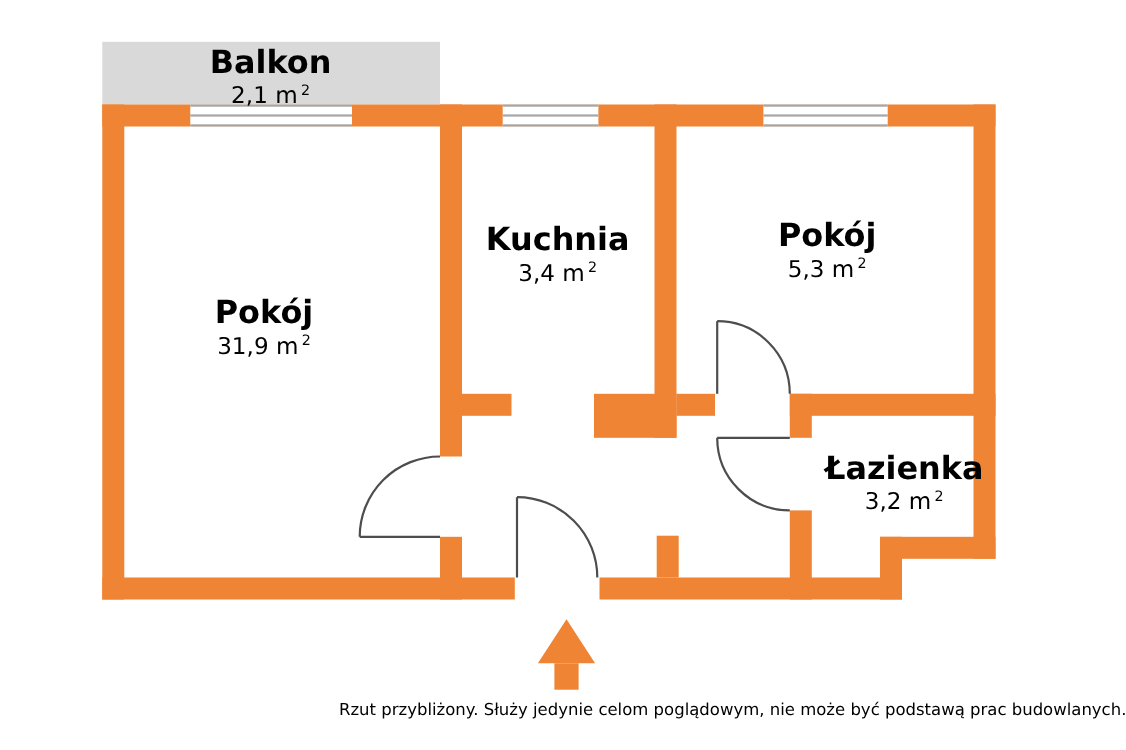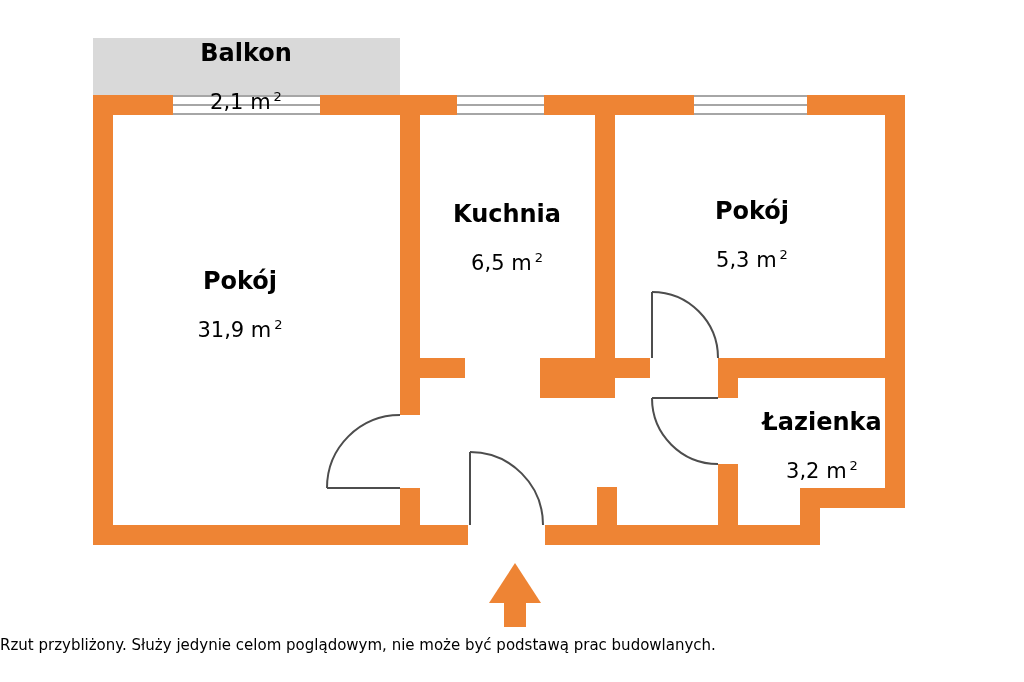--- a/index.html
+++ b/index.html
@@ -17,32 +17,32 @@
   .window::after {
     content:""; position:absolute; left:0; right:0; top:50%; margin-top:-1px;
     height:2px; background:#a6a6a6;
   }
   .doors { position:absolute; left:0; top:0; pointer-events:none; }
   .doors path { stroke: var(--door,#4D4D4D); stroke-width:2; fill:none; }
   .room-label {
     position:absolute; text-align:center; transform:translateX(-50%);
     white-space:nowrap;
   }
-  .room-name { font-weight:bold; font-size:24px; line-height:1.15; }
-  .room-area { font-size:21px; margin-top:21px; }
+  .room-name { font-weight:bold; font-size:29px; line-height:1.15; }
+  .room-area { font-size:21px; margin-top:2px; }
   .room-area sup { font-size:13px; margin-left:3px; }
   .entrance-arrow { position:absolute; left:489px; top:563px; width:52px; height:64px; }
   .arrow-head {
     width:0; height:0;
     border-left:26px solid transparent; border-right:26px solid transparent;
     border-bottom:40px solid var(--wall,#EE8434);
   }
   .arrow-stem { width:22px; height:24px; background:var(--wall,#EE8434); margin:0 auto; }
   .disclaimer {
-    position:absolute; left:0; right:0; top:636px; text-align:left;
+    position:absolute; left:0; right:0; top:636px; text-align:right;
     font-size:15px;
   }
 </style>
 </head>
 <body>
 
 <div class="canvas">
 
   <div class="balcony" style="left:93px;top:38px;width:307px;height:57px;"></div>
 
@@ -84,21 +84,21 @@
     <div class="room-area"><span>2,1 m</span><sup>2</sup></div>
   </div>
 
   <div class="room-label" style="left:240px;top:268px;">
     <div class="room-name">Pokój</div>
     <div class="room-area"><span>31,9 m</span><sup>2</sup></div>
   </div>
 
   <div class="room-label" style="left:507px;top:201px;text-align:center;">
     <div class="room-name">Kuchnia</div>
-    <div class="room-area"><span>6,5 m</span><sup>2</sup></div>
+    <div class="room-area"><span>3,4 m</span><sup>2</sup></div>
   </div>
 
   <div class="room-label" style="left:752px;top:198px;">
     <div class="room-name">Pokój</div>
     <div class="room-area"><span>5,3 m</span><sup>2</sup></div>
   </div>
 
   <div class="room-label" style="left:578px;top:417px;">
   </div>
 

